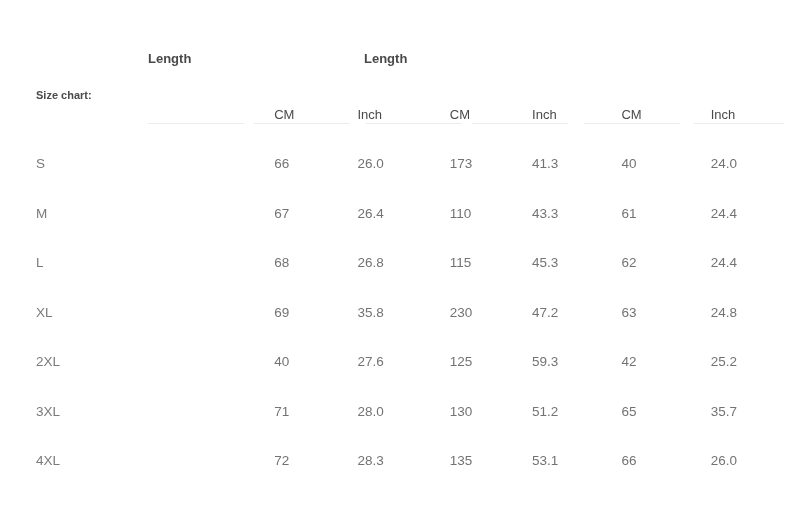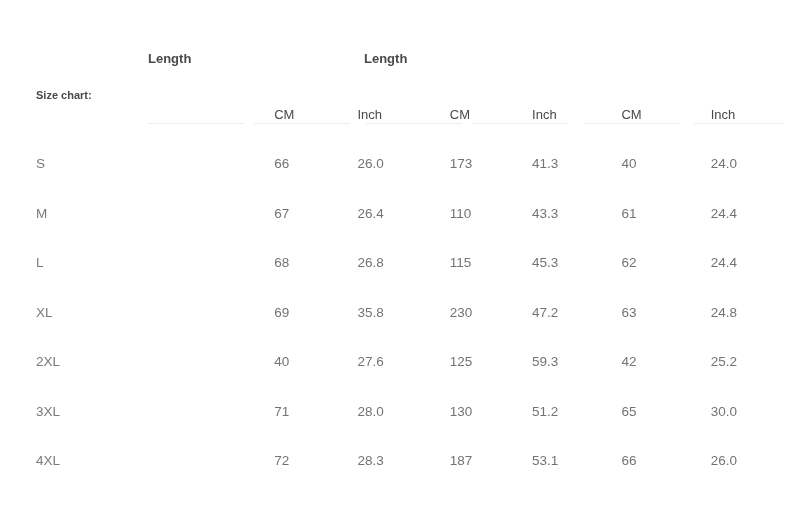--- a/index.html
+++ b/index.html
@@ -170,27 +170,27 @@
       <td class="c-5">42</td>
       <td class="c-6">25.2</td>
     </tr>
     <tr class="data-row">
       <td class="c-size sizecell">3XL</td>
       <td class="c-1">71</td>
       <td class="c-2">28.0</td>
       <td class="c-3">130</td>
       <td class="c-4">51.2</td>
       <td class="c-5">65</td>
-      <td class="c-6">30.0</td>
+      <td class="c-6">35.7</td>
     </tr>
     <tr class="data-row">
       <td class="c-size sizecell">4XL</td>
       <td class="c-1">72</td>
       <td class="c-2">28.3</td>
-      <td class="c-3">187</td>
+      <td class="c-3">135</td>
       <td class="c-4">53.1</td>
       <td class="c-5">66</td>
       <td class="c-6">26.0</td>
     </tr>
   </tbody>
     </table>
 
   <div class="unit-underline" style="left:148px; top:94px; width:96px;"></div>
   <div class="unit-underline" style="left:254px; top:94px; width:96px;"></div>
   <div class="unit-underline" style="left:366px; top:94px; width:96px;"></div>

